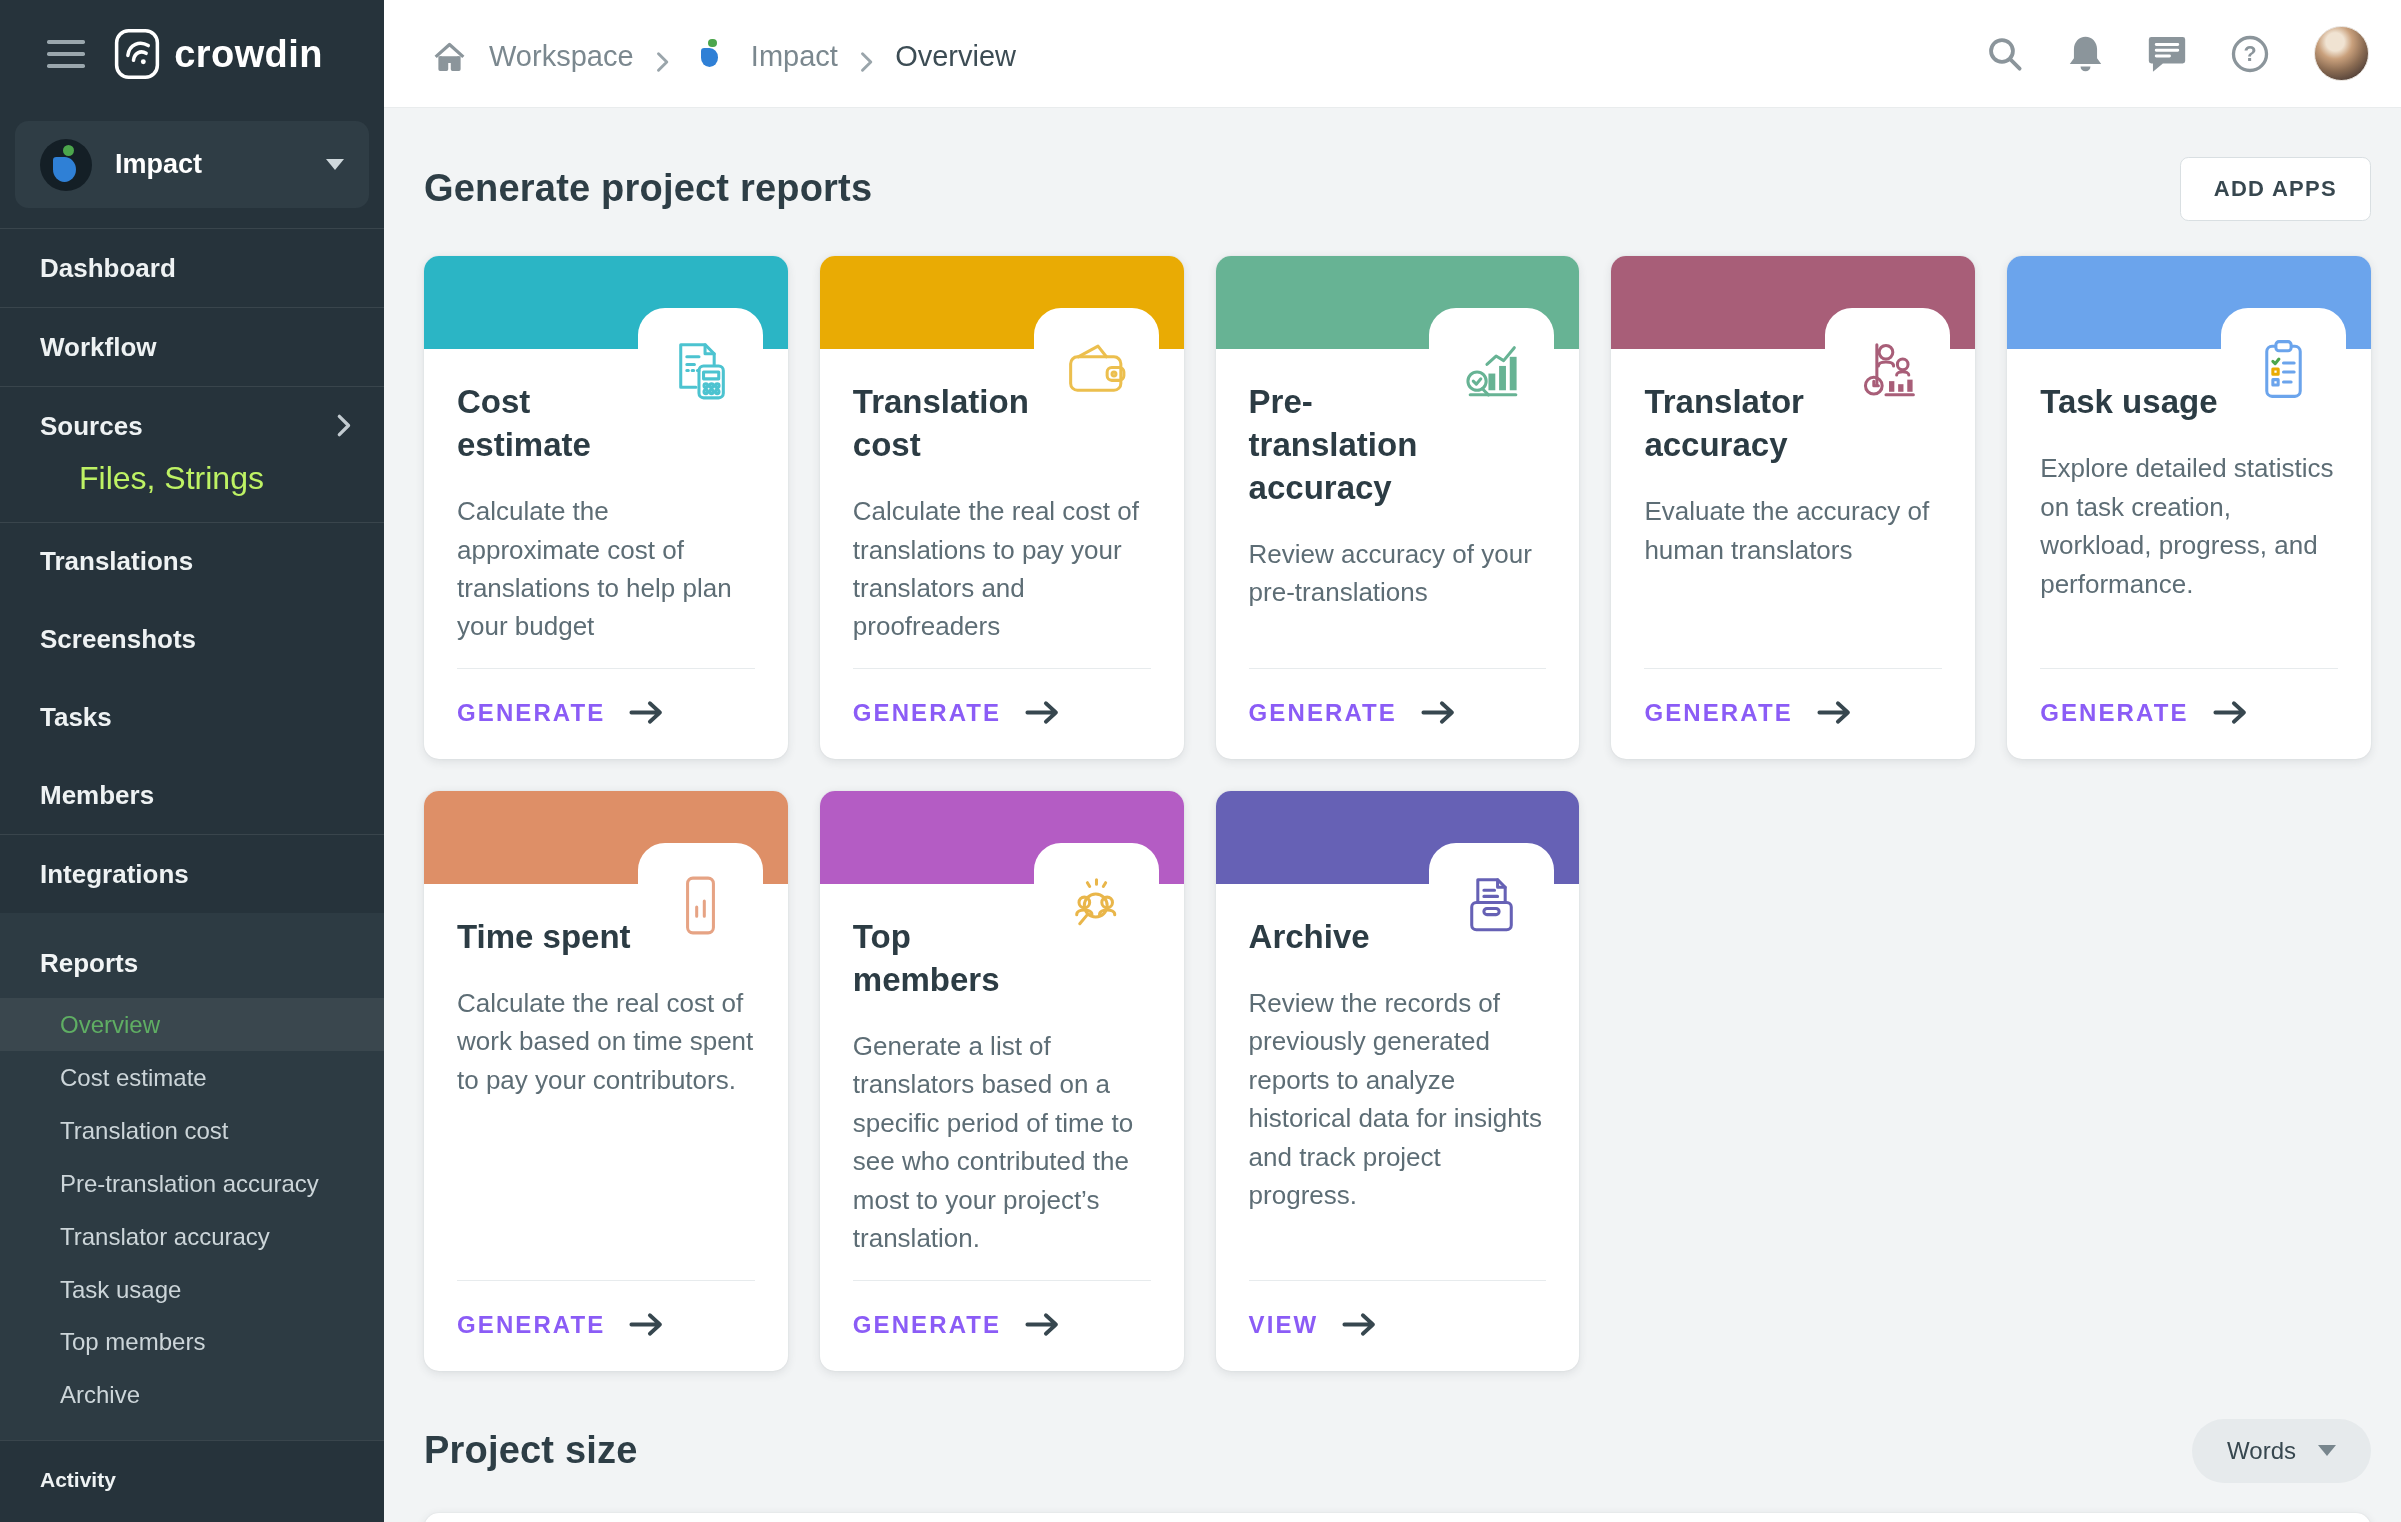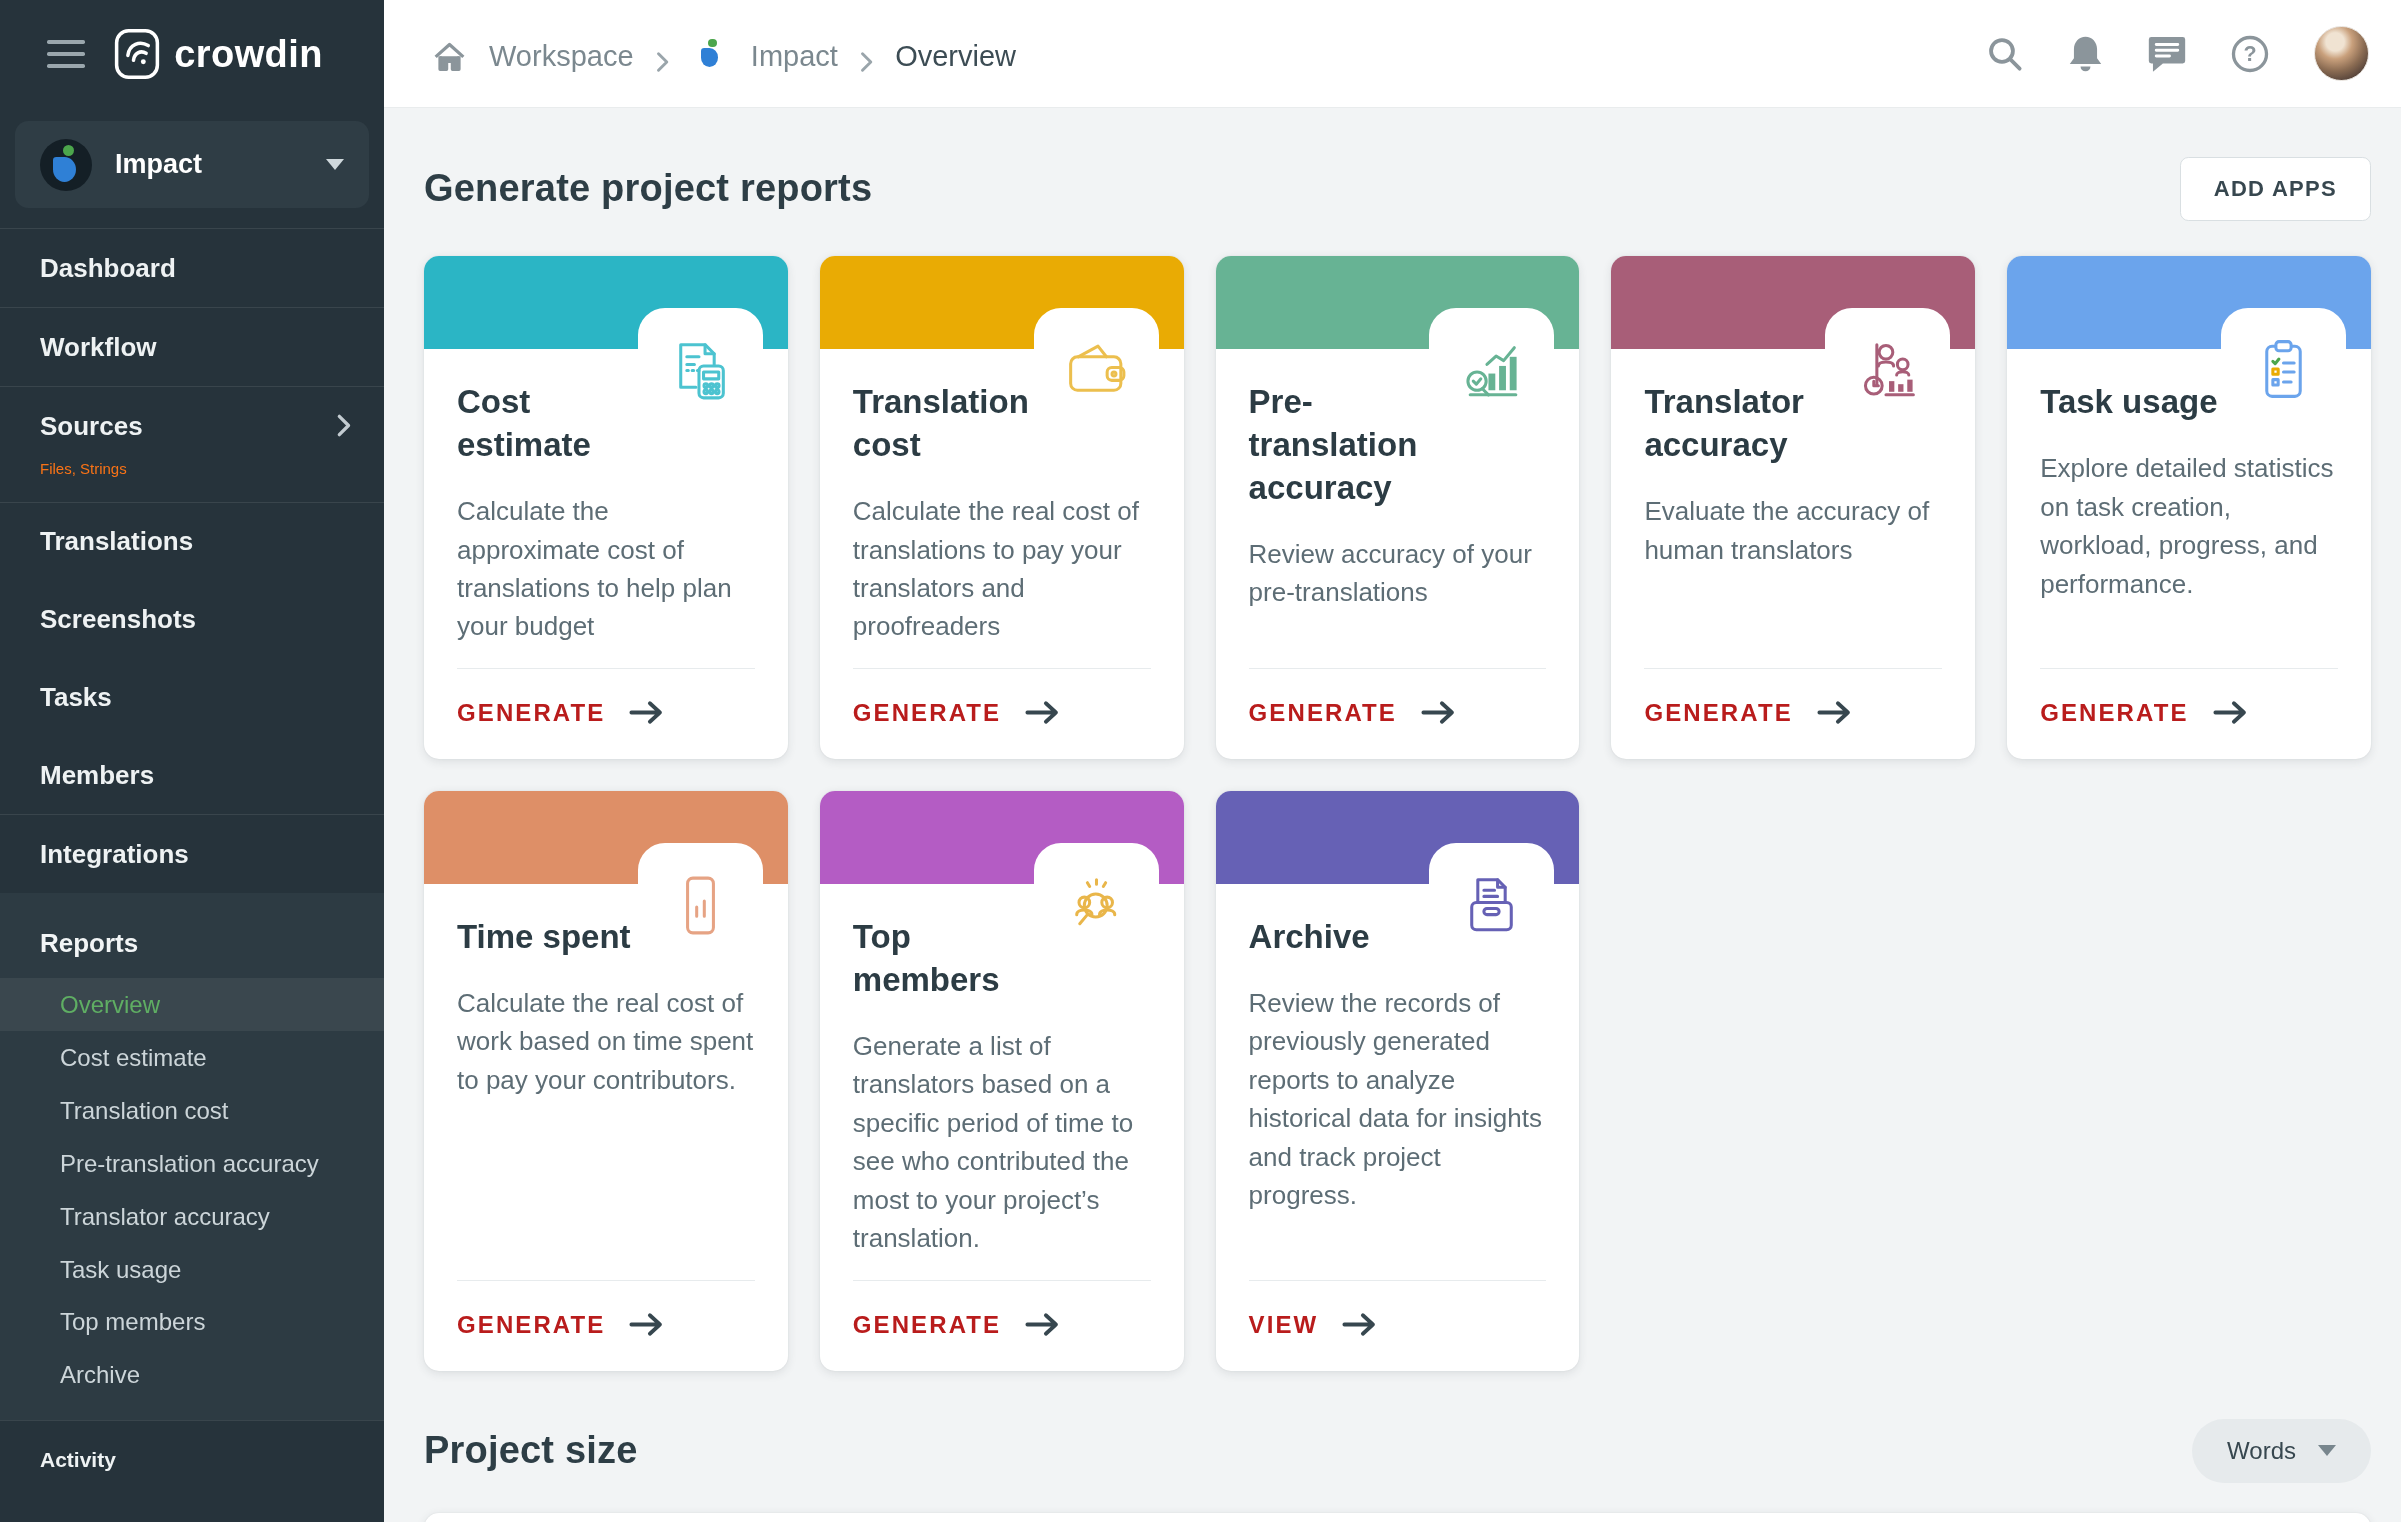--- a/index.html
+++ b/index.html
@@ -19,21 +19,21 @@
   .logo-text { font-size:38px; font-weight:700; color:#ffffff; letter-spacing:0.4px; }
   .proj-select { margin:13.3px 15px 20px; background:#2f3d45; border-radius:13.3px; height:87px; display:flex; align-items:center; padding:0 25px; gap:23px; cursor:pointer; }
   .proj-avatar { width:52px; height:52px; border-radius:50%; background:#141f26; position:relative; flex:none; }
   .proj-avatar .drop { position:absolute; left:13.3px; top:18.3px; width:23px; height:25px; background:#2f80d6; border-radius:3.3px 50% 50% 50%; }
   .proj-avatar .dot { position:absolute; left:23px; top:5.8px; width:11px; height:11px; background:#4ca64c; border-radius:50%; }
   .proj-name { font-size:27px; font-weight:700; color:#fff; flex:1; }
   .caret { width:0; height:0; border-left:9.2px solid transparent; border-right:9.2px solid transparent; border-top:11px solid #cfd8dc; }
   .side-div { height:0.8px; background:rgba(255,255,255,.09); }
   .side-item { padding:26px 33px 26px 40px; font-size:26px; font-weight:600; color:#eef2f3; display:flex; align-items:center; cursor:pointer; line-height:1; }
   .side-item .chev { margin-left:auto; color:#c3ccd1; font-size:25px; line-height:0; }
-  .side-sub { padding:0 40px 25px; font-size:15px; color:#f97316; margin-top:-5px; }
+  .side-sub { padding:0 40px 25px; font-size:32px; color:#bef264; margin-top:-5px;margin-left:39px; }
   .reports-sec { background:#2d3b43; padding:15px 0 18.3px; }
   .reports-title { padding:22px 40px; font-size:26px; font-weight:600; color:#f2f5f6; line-height:1; }
   .report-item { padding:13.3px 33px 13.3px 60px; font-size:24px; color:#ccd5d9; cursor:pointer; line-height:1.1; }
   .report-item.active { background:#3a474e; }
   .activity-item { padding:28px 40px; font-size:21px; font-weight:600; color:#eef2f3; cursor:pointer; line-height:1; }
   
   .rightcol { flex:1; display:flex; flex-direction:column; min-width:0; }
   .topbar { height:108px; min-height:108px; background:#fff; display:flex; align-items:center; padding:0 32px 0 48px; border-bottom:0.8px solid #e9eced; }
   .crumbs { display:flex; align-items:flex-end; gap:22px; font-size:29px; color:#7b888f; }
   .crumb { cursor:pointer; }
@@ -52,21 +52,21 @@
   .sec-head { display:flex; align-items:center; justify-content:space-between; margin:6.7px 0 35px; }
   .sec-title { font-size:38px; font-weight:700; color:#2e3e46; margin:0; letter-spacing:0.2px; }
   .add-apps { background:#fff; border:1.7px solid #d9dfe2; border-radius:8.3px; padding:18.3px 33px; font-size:22px; font-weight:700; letter-spacing:1.3px; color:#37474f; cursor:pointer; }
   .grid { display:grid; grid-template-columns:repeat(5,1fr); gap:32px; }
   .card { background:#fff; border-radius:15px; box-shadow:0 2.5px 10px rgba(35,50,60,.10), 0 0 1.7px rgba(35,50,60,.10); display:flex; flex-direction:column; min-height:437px; position:relative; }
   .band { height:93px; border-radius:15px 15px 0 0; }
   .notch { position:absolute; top:52px; right:25px; width:125px; height:125px; background:#fff; border-radius:27px; display:flex; align-items:center; justify-content:center; }
   .card-body { padding:32px 33px 0; flex:1; }
   .card-title { font-size:33px; font-weight:700; color:#2c3c44; margin:0 0 25px; line-height:1.3; padding-right:108px; }
   .card-desc { font-size:26px; color:#5d6d75; line-height:1.48; margin:0; }
-  .card-foot { margin:22px 33px 0; border-top:1.7px solid #e7ebed; padding:30px 0 32px; display:flex; align-items:center; gap:23px; font-size:24px; font-weight:700; letter-spacing:2.1px; color:#b91c1c; cursor:pointer; }
+  .card-foot { margin:22px 33px 0; border-top:1.7px solid #e7ebed; padding:30px 0 32px; display:flex; align-items:center; gap:23px; font-size:24px; font-weight:700; letter-spacing:2.1px; color:#8b5cf6; cursor:pointer; }
   .psize-head { display:flex; justify-content:space-between; align-items:center; margin:48px 0 30px; }
   .words-pill { background:#e6eaec; border-radius:833px; padding:18.3px 35px; font-size:24px; color:#37474f; display:flex; gap:22px; align-items:center; cursor:pointer; }
   .words-pill .caret { border-top-color:#78868d; }
   .stats-card { background:#fff; border-radius:15px; box-shadow:0 2.5px 10px rgba(35,50,60,.10), 0 0 1.7px rgba(35,50,60,.10); padding:43px 33px 47px; display:flex; }
   svg { display:block; }
 </style>
 </head>
 <body>
 
 <div class="sidebar">

